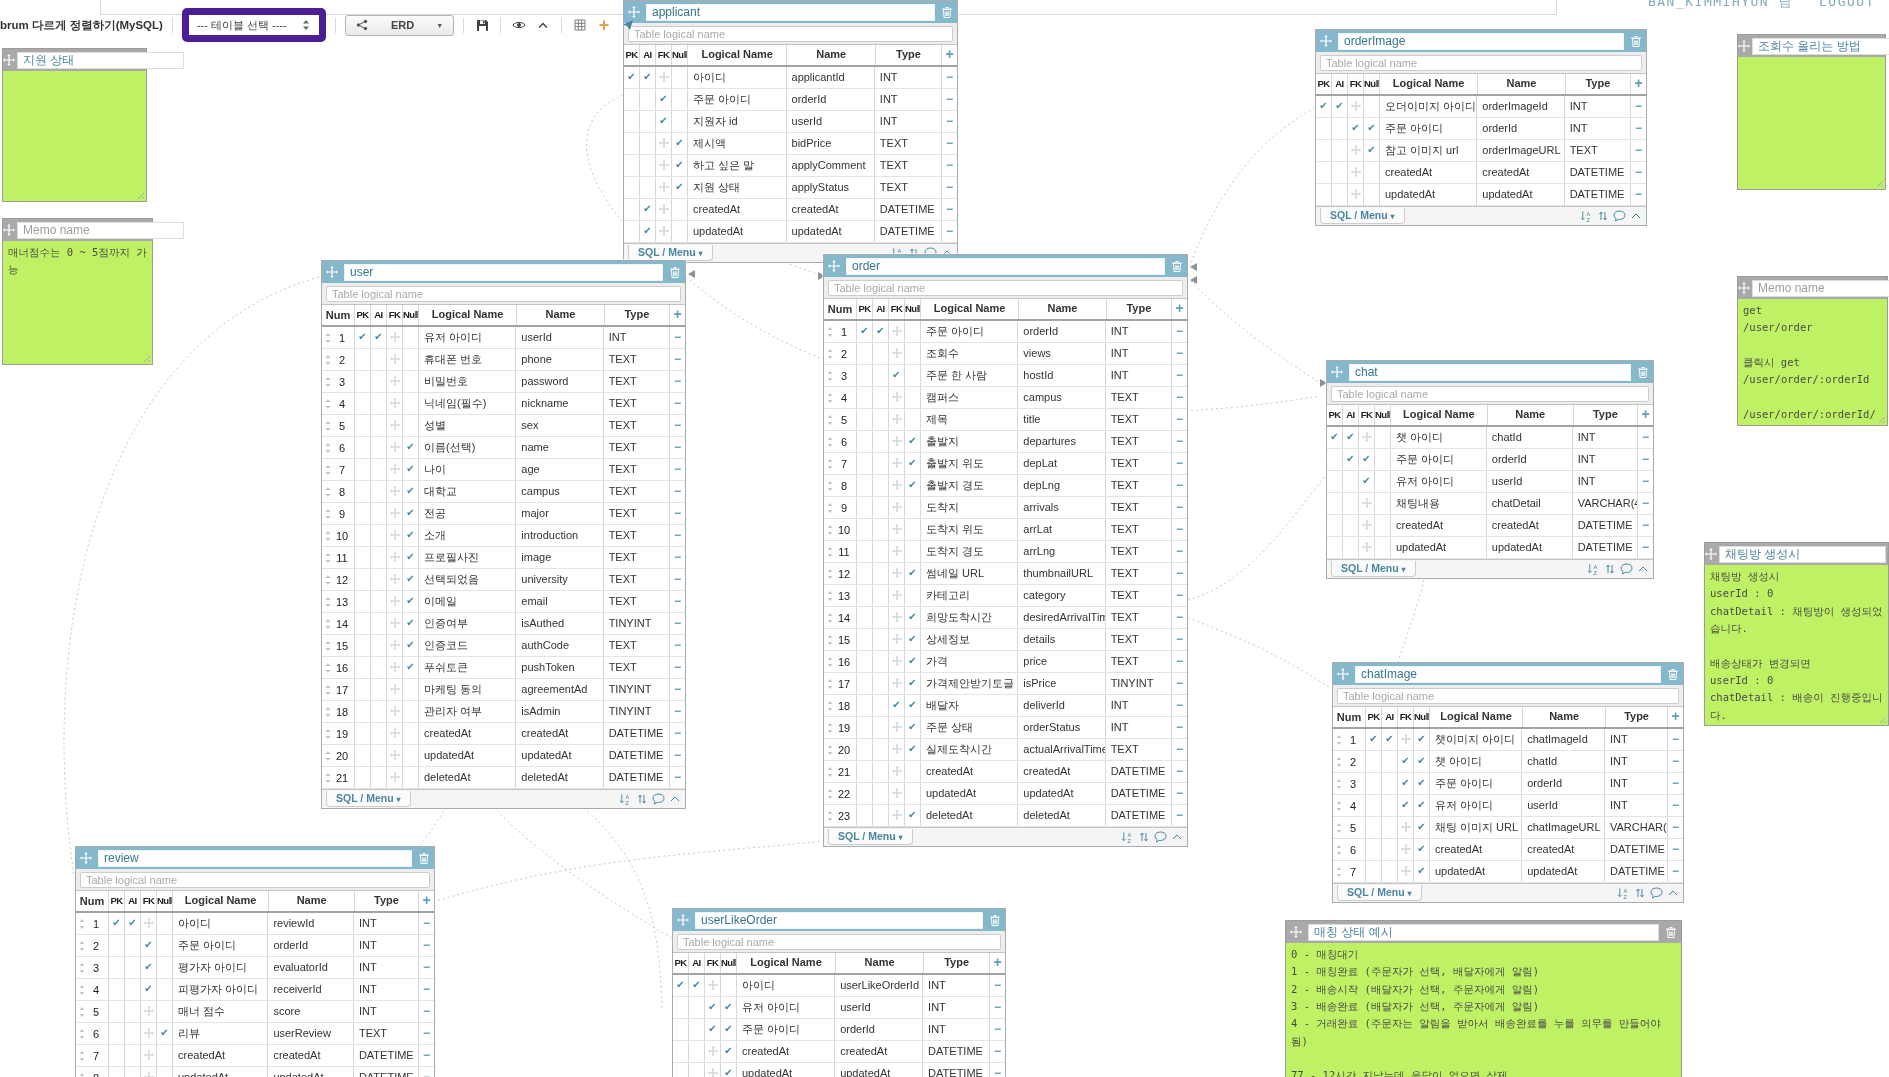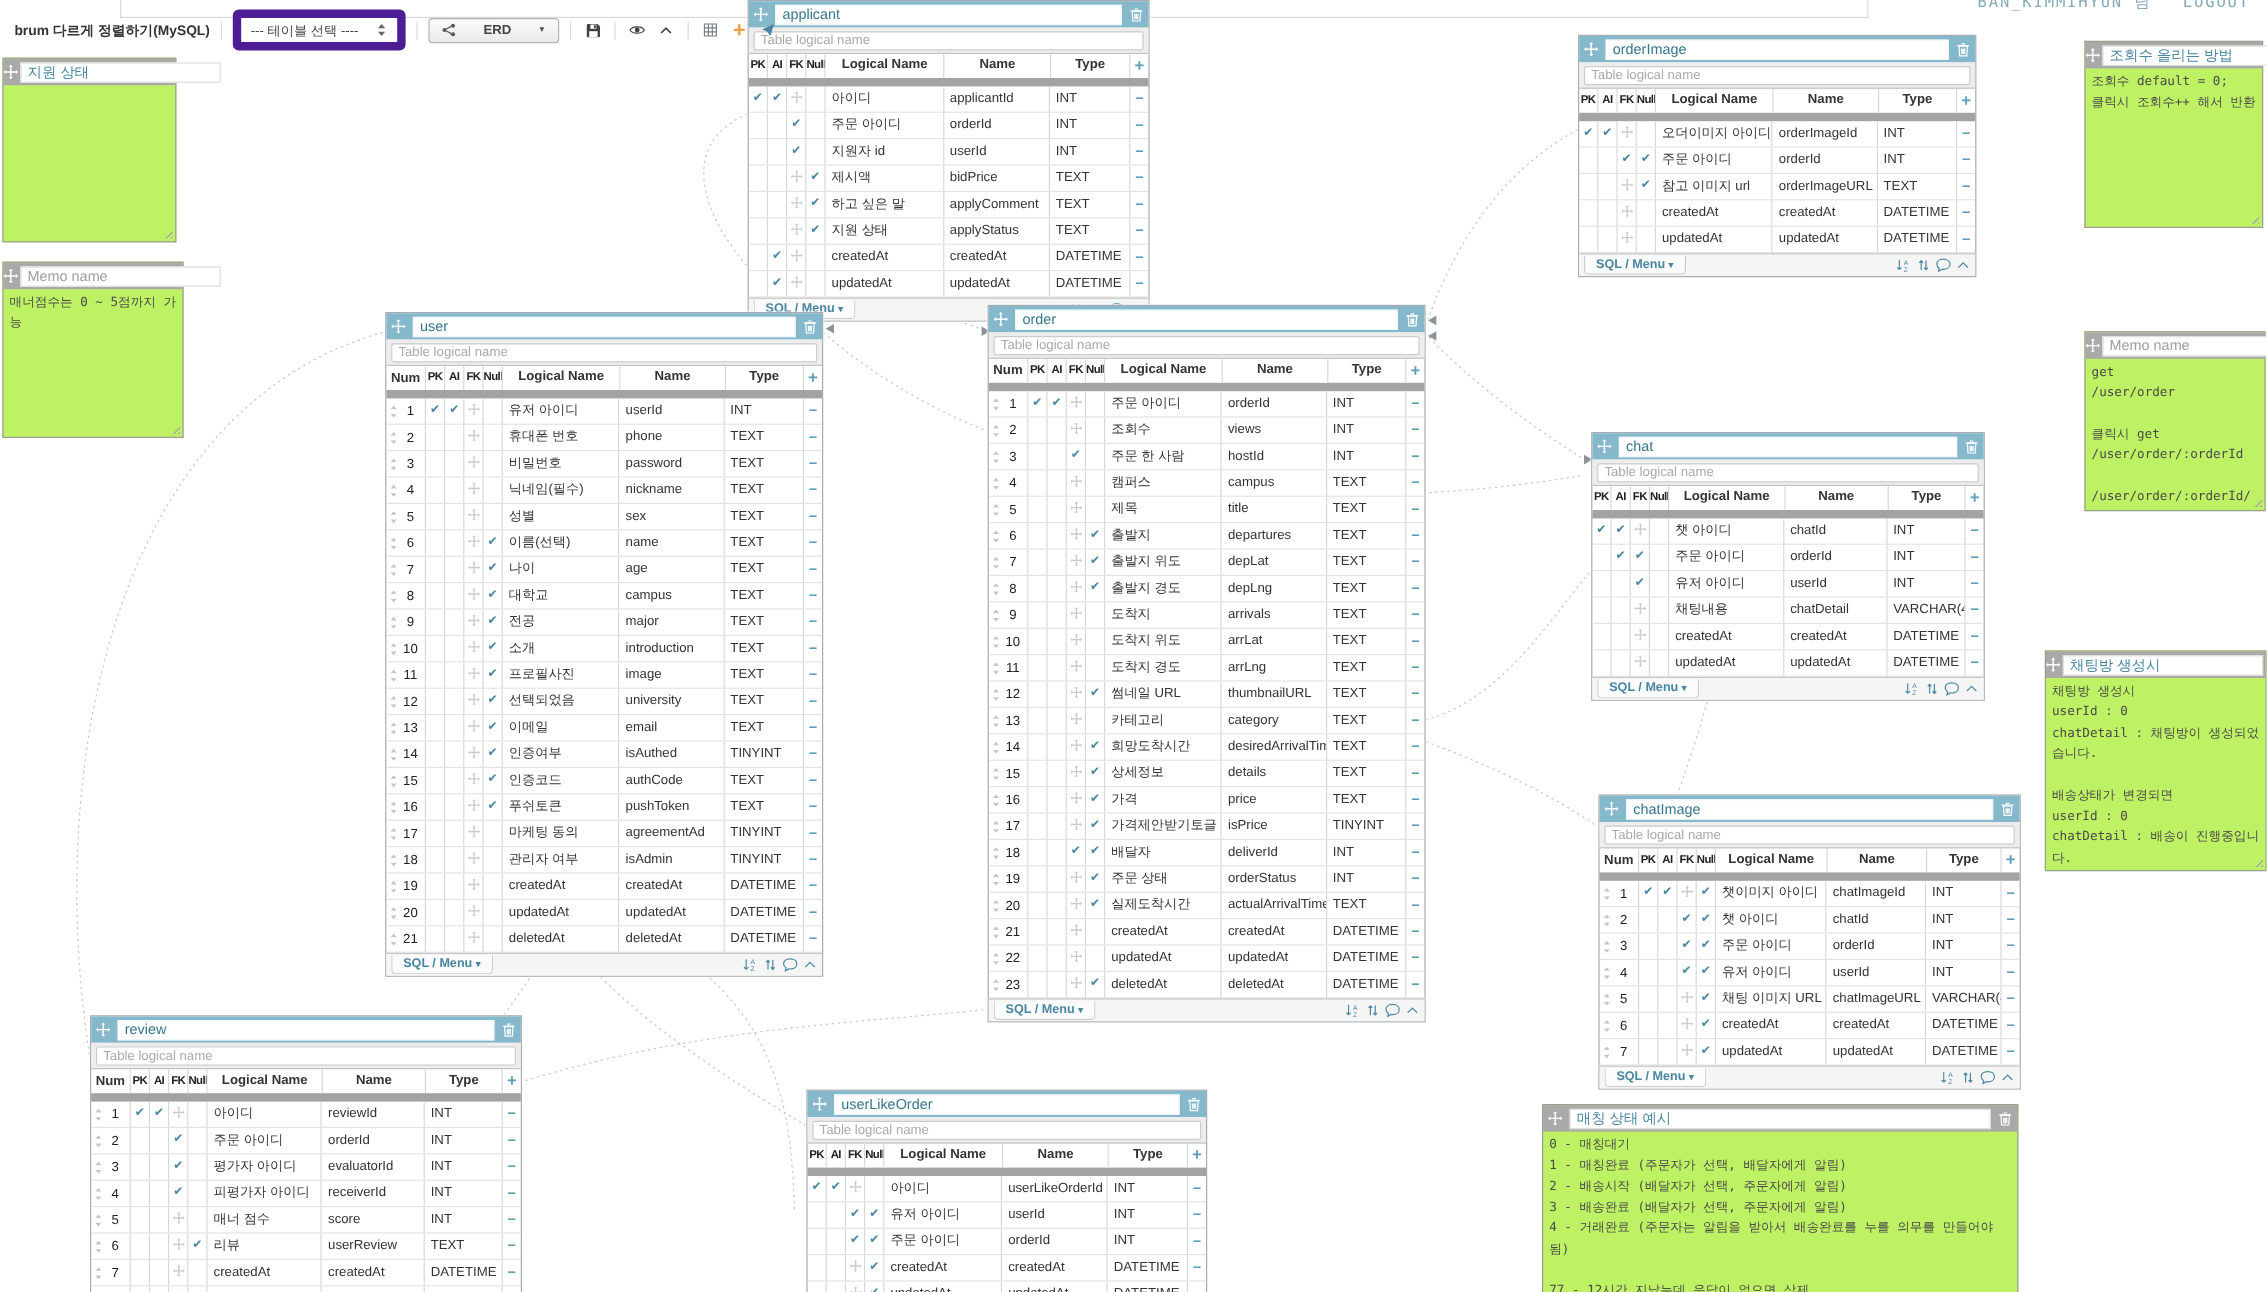--- a/index.html
+++ b/index.html
@@ -7,21 +7,21 @@
   #canvas{position:relative;width:1889px;height:1077px;overflow:hidden;background:#fff;}
   #connections{position:absolute;left:0;top:0;z-index:0;}
   
   #top-remnant{position:absolute;left:100px;top:-30px;width:1455px;height:43px;
     border:1px solid #d9d9d9;background:#fff;z-index:1;}
   
   #topbar{position:absolute;top:-7px;right:14px;z-index:3;color:#85aabb;
     font-family:"DejaVu Sans Mono",monospace;font-size:13px;letter-spacing:1.5px;white-space:nowrap;}
   #topbar .logout{margin-left:26px;}
   
-  #toolbar{position:absolute;left:12px;top:14px;height:22px;display:flex;align-items:center;z-index:3;}
+  #toolbar{position:absolute;left:0;top:14px;height:22px;display:flex;align-items:center;z-index:3;}
   #toolbar .tb-label{font-weight:bold;font-size:11.5px;color:#333;white-space:nowrap;}
   #toolbar .sep{width:1px;height:15px;background:#d9d9d9;margin:0 9px;}
   .tb-select{display:flex;align-items:center;justify-content:space-between;width:118px;height:20px;
     border:7px solid #4c1d95;border-radius:5px;background:#fff;padding:0 4px 0 8px;color:#444;}
   .tb-btn{display:flex;align-items:center;gap:22px;height:21px;padding:0 10px;
     border:1px solid #b5b5b5;border-radius:3px;background:linear-gradient(#fcfcfc,#e9e9e9);
     font-family:inherit;font-size:11px;color:#444;font-weight:bold;}
   .tb-btn .caret{font-size:7px;color:#555;}
   .tb-ico{display:inline-flex;align-items:center;justify-content:center;width:18px;height:18px;}
   .tb-plus{color:#eaa23e;font-size:18px;font-weight:bold;line-height:18px;}
@@ -32,21 +32,21 @@
   .t-title{display:flex;align-items:center;height:22px;background:#86b8cc;}
   .t-move{width:20px;height:22px;display:flex;align-items:center;justify-content:center;color:#fff;cursor:move;}
   .t-title input{flex:1;height:15px;margin:0 2px;border:1px solid #eef5f8;background:#fff;
     font-family:inherit;font-size:12px;color:#35768f;padding:0 5px;outline:none;}
   .t-trash{width:20px;height:22px;display:flex;align-items:center;justify-content:center;color:#fff;}
   .t-logical{height:21px;background:#ededed;display:flex;align-items:center;border-bottom:1px solid #c4c4c4;}
   .t-logical input{flex:1;height:14px;margin:0 4px;border:1px solid #ccc;border-radius:2px;background:#fff;
     font-family:inherit;font-size:11px;color:#555;padding:0 5px;outline:none;}
   .t-logical input::placeholder{color:#a9a9a9;}
   .t-row,.t-head{display:flex;align-items:stretch;height:21px;line-height:20px;}
-  .t-head{font-weight:bold;border-bottom:7px solid #a3a3a3;height:20px;line-height:19px;}
+  .t-head{font-weight:bold;border-bottom:2px solid #a3a3a3;height:20px;line-height:19px;}
   .t-row{border-bottom:1px solid #e3e3e3;}
   .t-row:last-of-type{border-bottom:none;}
   .cell{border-right:1px solid #d6d9db;overflow:hidden;white-space:nowrap;}
   .cell:last-child{border-right:none;}
   .c-numwrap{width:32px;display:flex;align-items:center;}
   .c-numwrap .drag{width:11px;display:flex;align-items:center;justify-content:center;color:#c2c7cb;cursor:grab;}
   .c-numwrap .n{flex:1;text-align:center;padding-right:3px;color:#222;}
   .c-numwrap.hd{justify-content:center;font-size:11px;}
   .c-chk{width:15px;text-align:center;color:#4a86a1;font-size:10px;}
   .c-chk.hd{font-size:9.5px;letter-spacing:-.5px;color:#222;}
@@ -2261,22 +2261,20 @@
       <div class="memo" style="left: 1737px; top: 34px; width: 147px; height: 154px;">
         <div class="t-title">
           <span class="t-move">
             <svg width="12" height="12" viewBox="0 0 12 12">
               <path d="M6 1.2v9.6M1.2 6h9.6" stroke="currentColor" stroke-width="1.2"></path>
               <path d="M6 0l1.8 1.8H4.2zM6 12l1.8-1.8H4.2zM0 6l1.8-1.8v3.6zM12 6l-1.8-1.8v3.6z" fill="currentColor"></path>
             </svg>
           </span>
           <input placeholder="Memo name" readonly="" value="조회수 올리는 방법" style="">
         </div>
-        <div class="m-body">조회수 default = 0;
-클릭시 조회수++ 해서 반환</div>
         <span class="m-resize"></span>
       </div>
       <div class="memo" style="left: 1737px; top: 276px; width: 149px; height: 148px;">
         <div class="t-title">
           <span class="t-move">
             <svg width="12" height="12" viewBox="0 0 12 12">
               <path d="M6 1.2v9.6M1.2 6h9.6" stroke="currentColor" stroke-width="1.2"></path>
               <path d="M6 0l1.8 1.8H4.2zM6 12l1.8-1.8H4.2zM0 6l1.8-1.8v3.6zM12 6l-1.8-1.8v3.6z" fill="currentColor"></path>
             </svg>
           </span>

